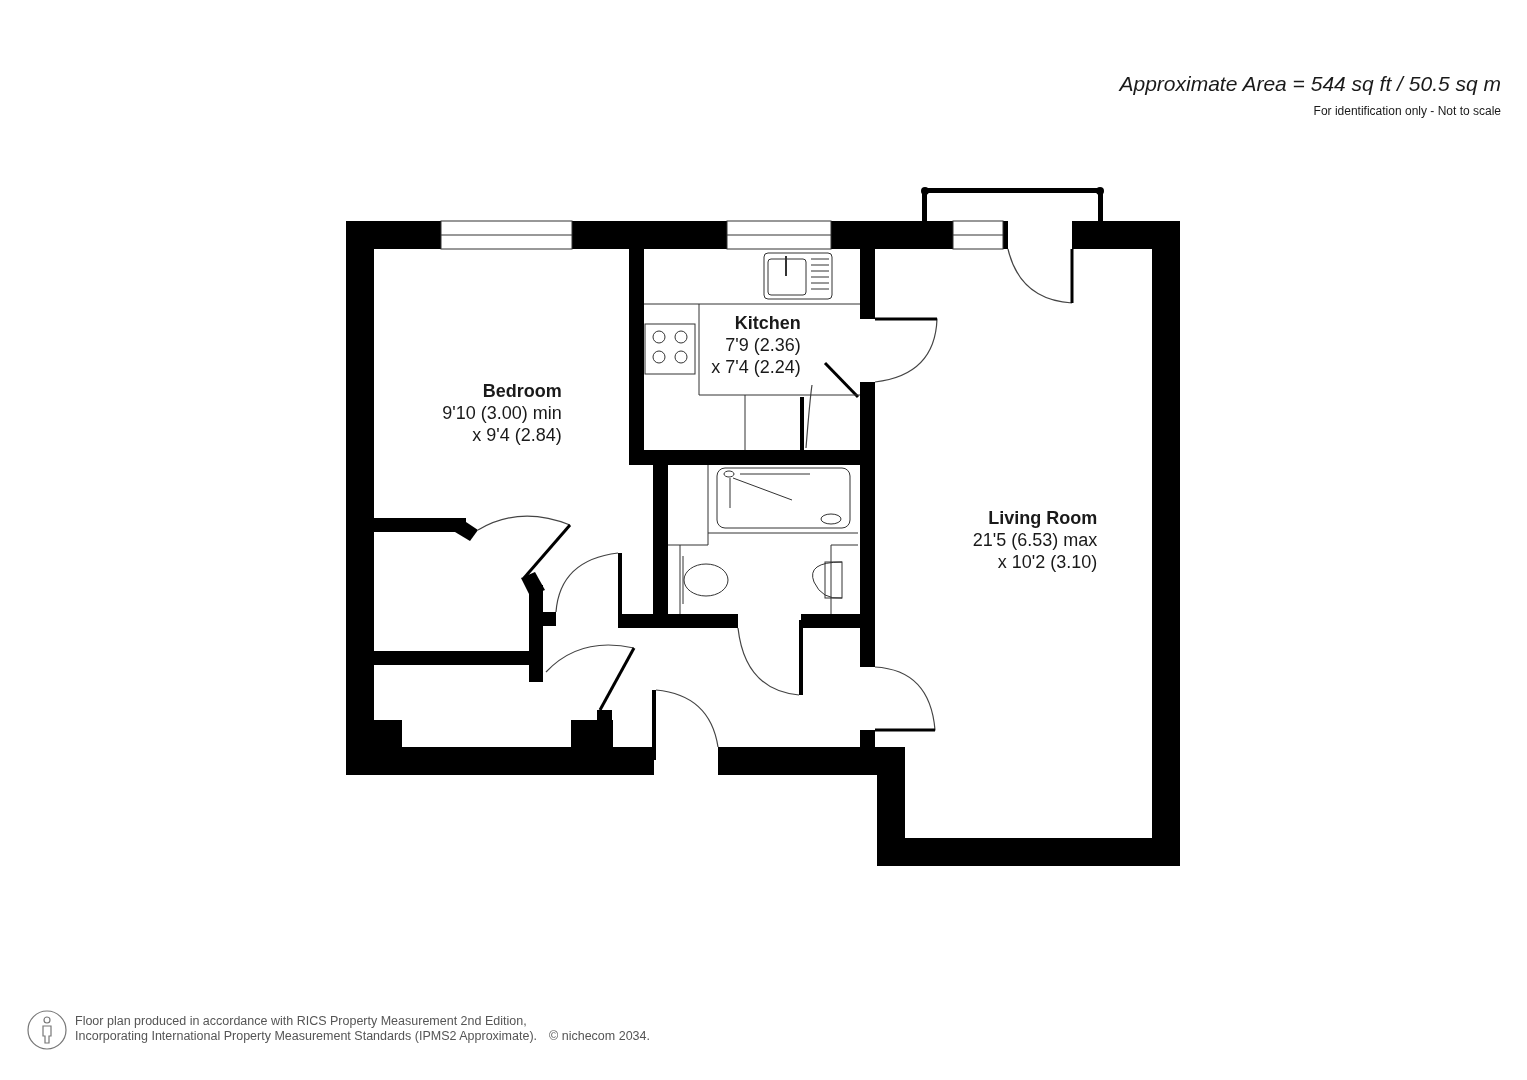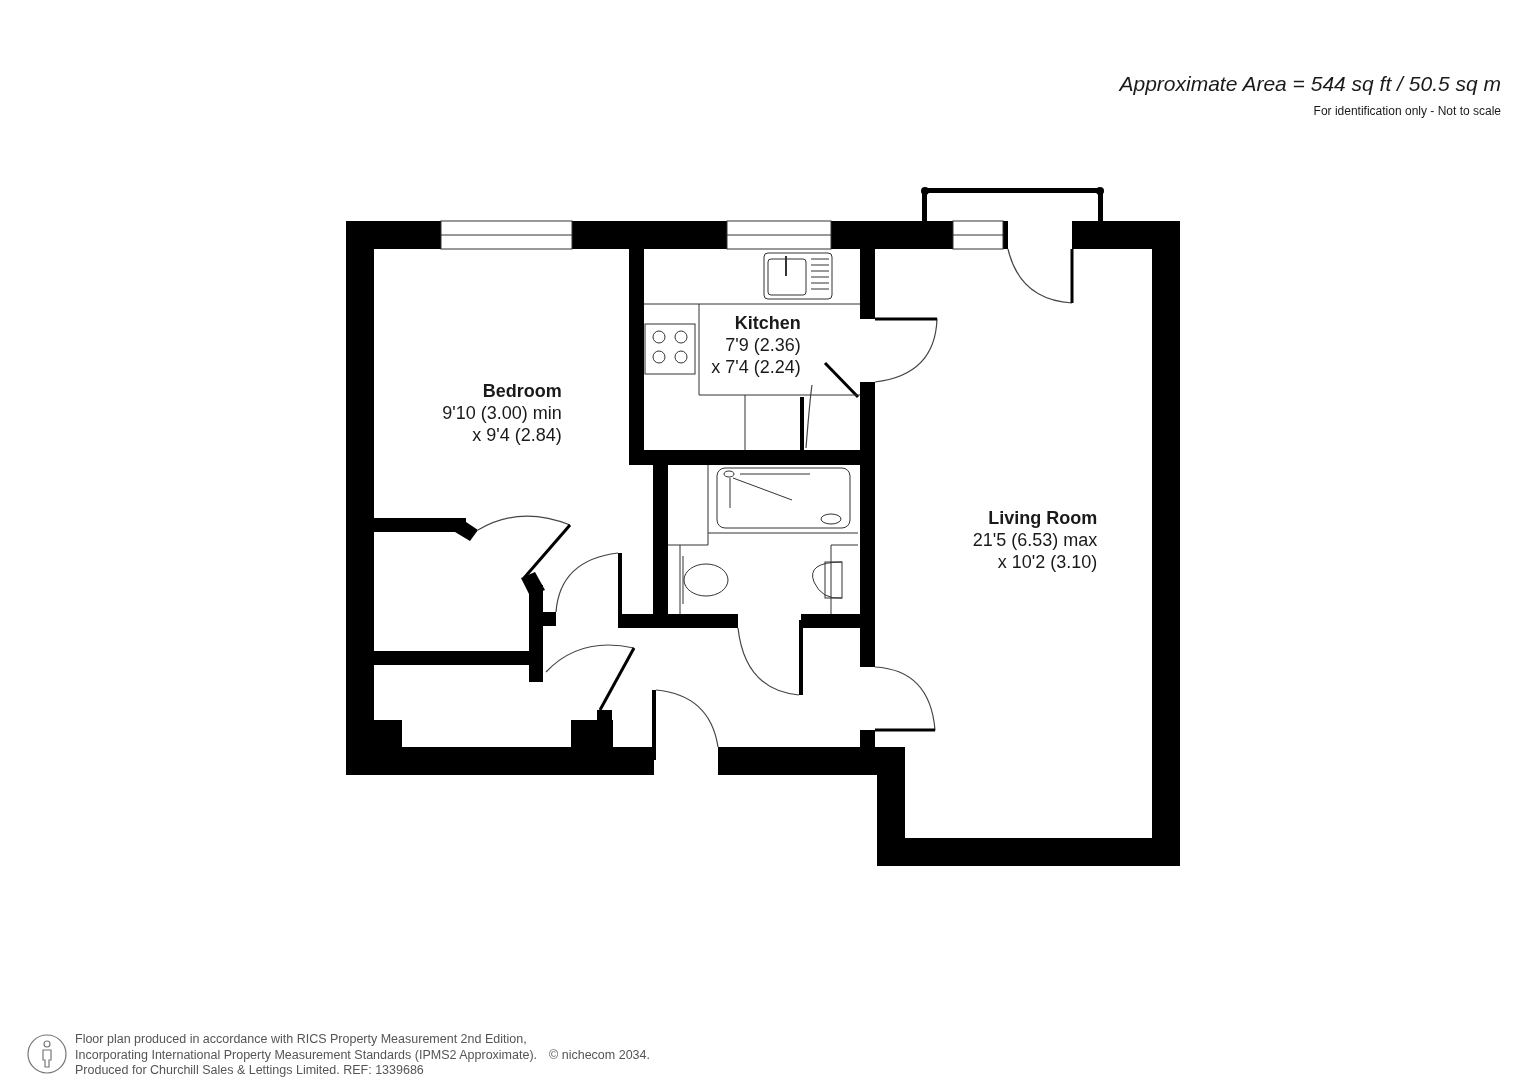--- a/index.html
+++ b/index.html
@@ -2,21 +2,21 @@
 <html><head>
   <meta charset="utf-8">
   <style>
     html, body { margin: 0; padding: 0; background: #ffffff; }
     body { width: 1527px; height: 1080px; position: relative; overflow: hidden; font-family: "Liberation Sans", sans-serif; color: #1a1a1a; }
     .area-title { position: absolute; right: 26px; top: 72px; font-size: 21px; white-space: nowrap; font-style: italic; }
     .area-sub { position: absolute; right: 26px; top: 104px; font-size: 12px; white-space: nowrap; }
     .plan { position: absolute; left: 0; top: 0; width: 1527px; height: 1080px; }
     .room-label { position: absolute; text-align: right; line-height: 22px; font-size: 18px; white-space: nowrap; transform: translateX(-50%); }
     .room-label .name { font-weight: bold; }
-    .footer { position: absolute; left: 27px; top: 1008px; display: flex; align-items: flex-start; margin-top: 24px; }
+    .footer { position: absolute; left: 27px; top: 1008px; display: flex; align-items: center; }
     .footer-icon { width: 40px; height: 40px; margin-right: 8px; margin-top: 2px; }
     .footer-text { font-size: 12.5px; line-height: 15.5px; color: #555; }
     .footer-text .line { white-space: nowrap; }
     .copyright { margin-left: 12px; }
   </style>
 </head>
 <body>
 
 <div class="area-title">Approximate Area = 544 sq ft / 50.5 sq m</div>
 <div class="area-sub">For identification only - Not to scale</div>
@@ -186,15 +186,14 @@
 
 <div class="footer">
   <svg class="footer-icon" viewBox="0 0 40 40" xmlns="http://www.w3.org/2000/svg">
     <circle cx="20" cy="20" r="19" fill="none" stroke="#777" stroke-width="1.2"></circle>
     <circle cx="20" cy="10" r="3" fill="none" stroke="#777" stroke-width="1.2"></circle>
     <path d="M16 16 L24 16 L24 26 L22 26 L22 33 L18 33 L18 26 L16 26 Z" fill="none" stroke="#777" stroke-width="1.2"></path>
   </svg>
   <div class="footer-text">
     <div class="line">Floor plan produced in accordance with RICS Property Measurement 2nd Edition,</div>
     <div class="line"><span>Incorporating International Property Measurement Standards (IPMS2 Approximate).</span><span class="copyright">© nichecom 2034.</span></div>
-    <div class="line">Produced for Churchill Sales &amp; Lettings Limited.   REF: 1339686</div>
   </div>
 </div>
 
 </body></html>

